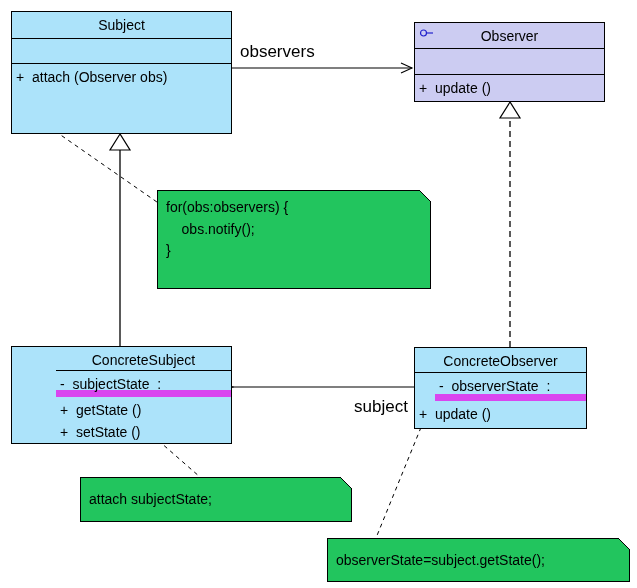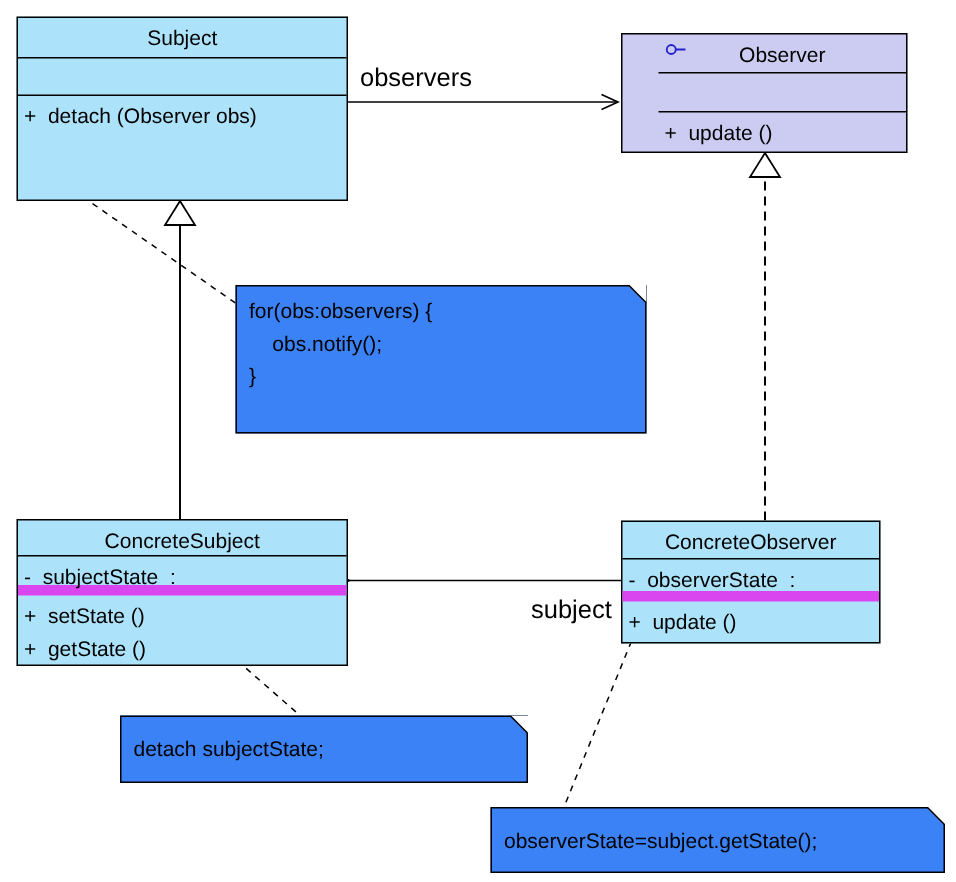--- a/index.html
+++ b/index.html
@@ -74,21 +74,21 @@
     left: 4px;
     top: 4px;
     width: 16px;
     height: 12px;
   }
 
   
   .uml-note {
     position: absolute;
     box-sizing: border-box;
-    background: #3b82f6;
+    background: #22c55e;
     border: 1px solid #000000;
     font-size: 14px;
     padding: 6px 8px 4px 8px;
   }
   .note-line {
     white-space: pre;
     line-height: 1.55;
   }
   .note-fold {
     position: absolute;
@@ -157,52 +157,52 @@
   </svg>
 
   <div class="edge-label" style="left:240px; top:43px;">observers</div>
 
   <div class="edge-label" style="left:354px; top:398px;">subject</div>
 
   <div class="uml-class" style="left:11px; top:11px; width:221px; height:123px;">
     <div class="cls-title" style="height:27px;">Subject</div>
     <div class="cls-empty" style="height:25px;"></div>
     <div class="cls-ops" style="flex:1;">
-      <div class="member">+  detach (Observer obs)</div>
-    </div>
-  </div>
-
-  <div class="uml-class iface" style="left:414px; top:22px; width:191px; height:80px;padding-left:24px;">
+      <div class="member">+  attach (Observer obs)</div>
+    </div>
+  </div>
+
+  <div class="uml-class iface" style="left:414px; top:22px; width:191px; height:80px;">
     <div class="cls-title" style="height:26px;">
       <svg class="iface-icon" viewBox="0 0 16 12">
         <circle cx="4.5" cy="6" r="3" fill="none" stroke="#2222cc" stroke-width="1.2"></circle>
         <line x1="7.5" y1="6" x2="14" y2="6" stroke="#2222cc" stroke-width="1.2"></line>
       </svg>
       <span>Observer</span>
     </div>
     <div class="cls-empty" style="height:26px;"></div>
     <div class="cls-ops" style="flex:1;">
       <div class="member">+  update ()</div>
     </div>
   </div>
 
-  <div class="uml-class" style="left:11px; top:346px; width:221px; height:98px;">
+  <div class="uml-class" style="left:11px; top:346px; width:221px; height:98px;padding-left:44px;">
     <div class="cls-title" style="height:25px;">ConcreteSubject</div>
     <div class="cls-attrs" style="height:26px;">
       <div class="member">-  subjectState  :</div>
     </div>
     <div class="cls-ops" style="flex:1;">
+      <div class="member">+  getState ()</div>
       <div class="member">+  setState ()</div>
-      <div class="member">+  getState ()</div>
     </div>
   </div>
 
   <div class="uml-class" style="left:414px; top:347px; width:173px; height:82px;">
     <div class="cls-title" style="height:25px;">ConcreteObserver</div>
-    <div class="cls-attrs" style="height:28px;">
+    <div class="cls-attrs" style="height:28px;margin-left:20px;">
       <div class="member">-  observerState  :</div>
     </div>
     <div class="cls-ops" style="flex:1;">
       <div class="member">+  update ()</div>
     </div>
   </div>
 
   <div class="uml-note" style="left:157px; top:190px; width:274px; height:99px;">
     <svg class="note-fold" viewBox="0 0 12 12">
       <path d="M 0,0 L 12,12 L 12,0 Z" fill="#ffffff" stroke="none"></path>
@@ -212,21 +212,21 @@
     <div class="note-line">for(obs:observers) {</div>
     <div class="note-line">    obs.notify();</div>
     <div class="note-line">}</div>
   </div>
 
   <div class="uml-note" style="left:80px; top:477px; width:272px; height:45px; padding-top:11px;">
     <svg class="note-fold" viewBox="0 0 12 12">
       <path d="M 0,0 L 12,12 L 12,0 Z" fill="#ffffff" stroke="none"></path>
       <path d="M 0,0 L 12,12" stroke="#000" stroke-width="1"></path>
     </svg>
-    <div class="note-line">detach subjectState;</div>
+    <div class="note-line">attach subjectState;</div>
   </div>
 
   <div class="uml-note" style="left:327px; top:538px; width:303px; height:44px; padding-top:11px;">
     <svg class="note-fold" viewBox="0 0 12 12">
       <path d="M 0,0 L 12,12 L 12,0 Z" fill="#ffffff" stroke="none"></path>
       <path d="M 0,0 L 12,12" stroke="#000" stroke-width="1"></path>
     </svg>
     <div class="note-line">observerState=subject.getState();</div>
   </div>
 

